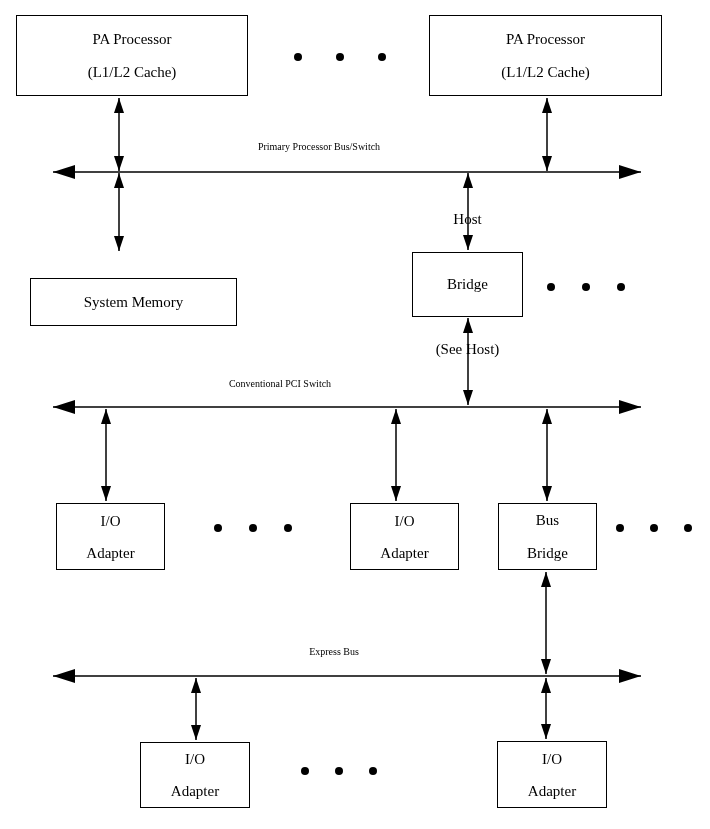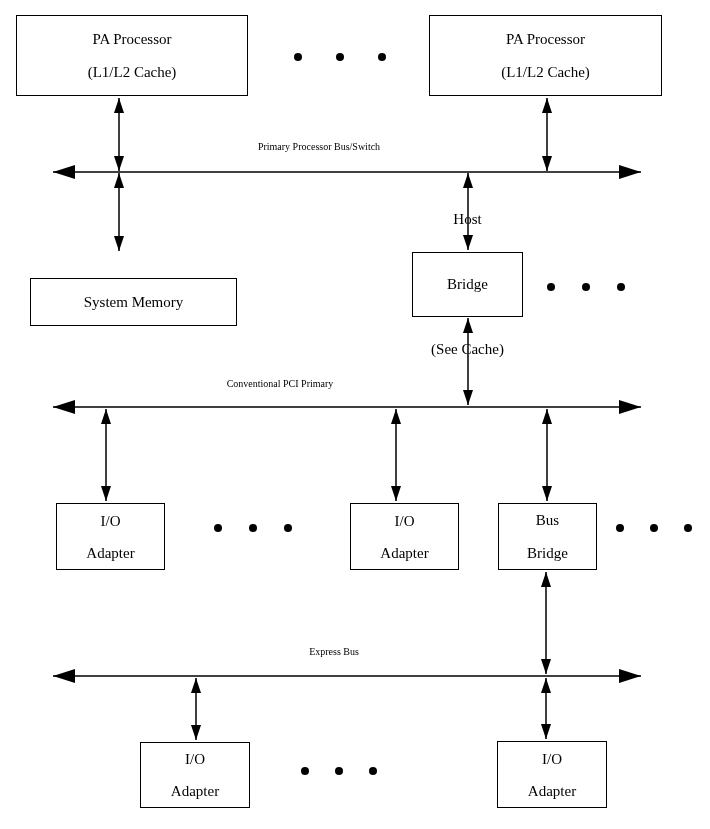--- a/index.html
+++ b/index.html
@@ -87,41 +87,41 @@
     <line x1="468" y1="318" x2="468" y2="405" stroke="#000" stroke-width="1.5" marker-start="url(#vHead)" marker-end="url(#vHead)"></line>
     <line x1="106" y1="409" x2="106" y2="501" stroke="#000" stroke-width="1.5" marker-start="url(#vHead)" marker-end="url(#vHead)"></line>
     <line x1="396" y1="409" x2="396" y2="501" stroke="#000" stroke-width="1.5" marker-start="url(#vHead)" marker-end="url(#vHead)"></line>
     <line x1="547" y1="409" x2="547" y2="501" stroke="#000" stroke-width="1.5" marker-start="url(#vHead)" marker-end="url(#vHead)"></line>
     <line x1="546" y1="572" x2="546" y2="674" stroke="#000" stroke-width="1.5" marker-start="url(#vHead)" marker-end="url(#vHead)"></line>
     <line x1="546" y1="678" x2="546" y2="739" stroke="#000" stroke-width="1.5" marker-start="url(#vHead)" marker-end="url(#vHead)"></line>
     <line x1="196" y1="678" x2="196" y2="740" stroke="#000" stroke-width="1.5" marker-start="url(#vHead)" marker-end="url(#vHead)"></line>
   </svg>
 
   <div class="bus-label" style="left:319px; top:139px;">Primary Processor Bus/Switch</div>
-  <div class="bus-label" style="left:280px; top:376px;">Conventional PCI Primary</div>
+  <div class="bus-label" style="left:280px; top:376px;">Conventional PCI Switch</div>
   <div class="bus-label" style="left:334px; top:644px;">Express Bus</div>
 
   <div class="node lh33" style="left:16px; top:15px; width:232px; height:81px;">
     <span>PA Processor</span>
     <span>(L1/L2 Cache)</span>
   </div>
 
   <div class="node lh33" style="left:429px; top:15px; width:233px; height:81px;">
     <span>PA Processor</span>
     <span>(L1/L2 Cache)</span>
   </div>
 
   <div class="node" style="left:30px; top:253px; width:207px; height:48px;margin-top:25px;">
     <span>System Memory</span>
   </div>
 
   <div class="node lh19" style="left:412px; top:252px; width:111px; height:65px;gap:46px;">
     <span>Host</span>
     <span>Bridge</span>
-    <span>(See Cache)</span>
+    <span>(See Host)</span>
   </div>
 
   <div class="node lh32" style="left:56px; top:503px; width:109px; height:67px;">
     <span>I/O</span>
     <span>Adapter</span>
   </div>
 
   <div class="node lh32" style="left:350px; top:503px; width:109px; height:67px;">
     <span>I/O</span>
     <span>Adapter</span>

